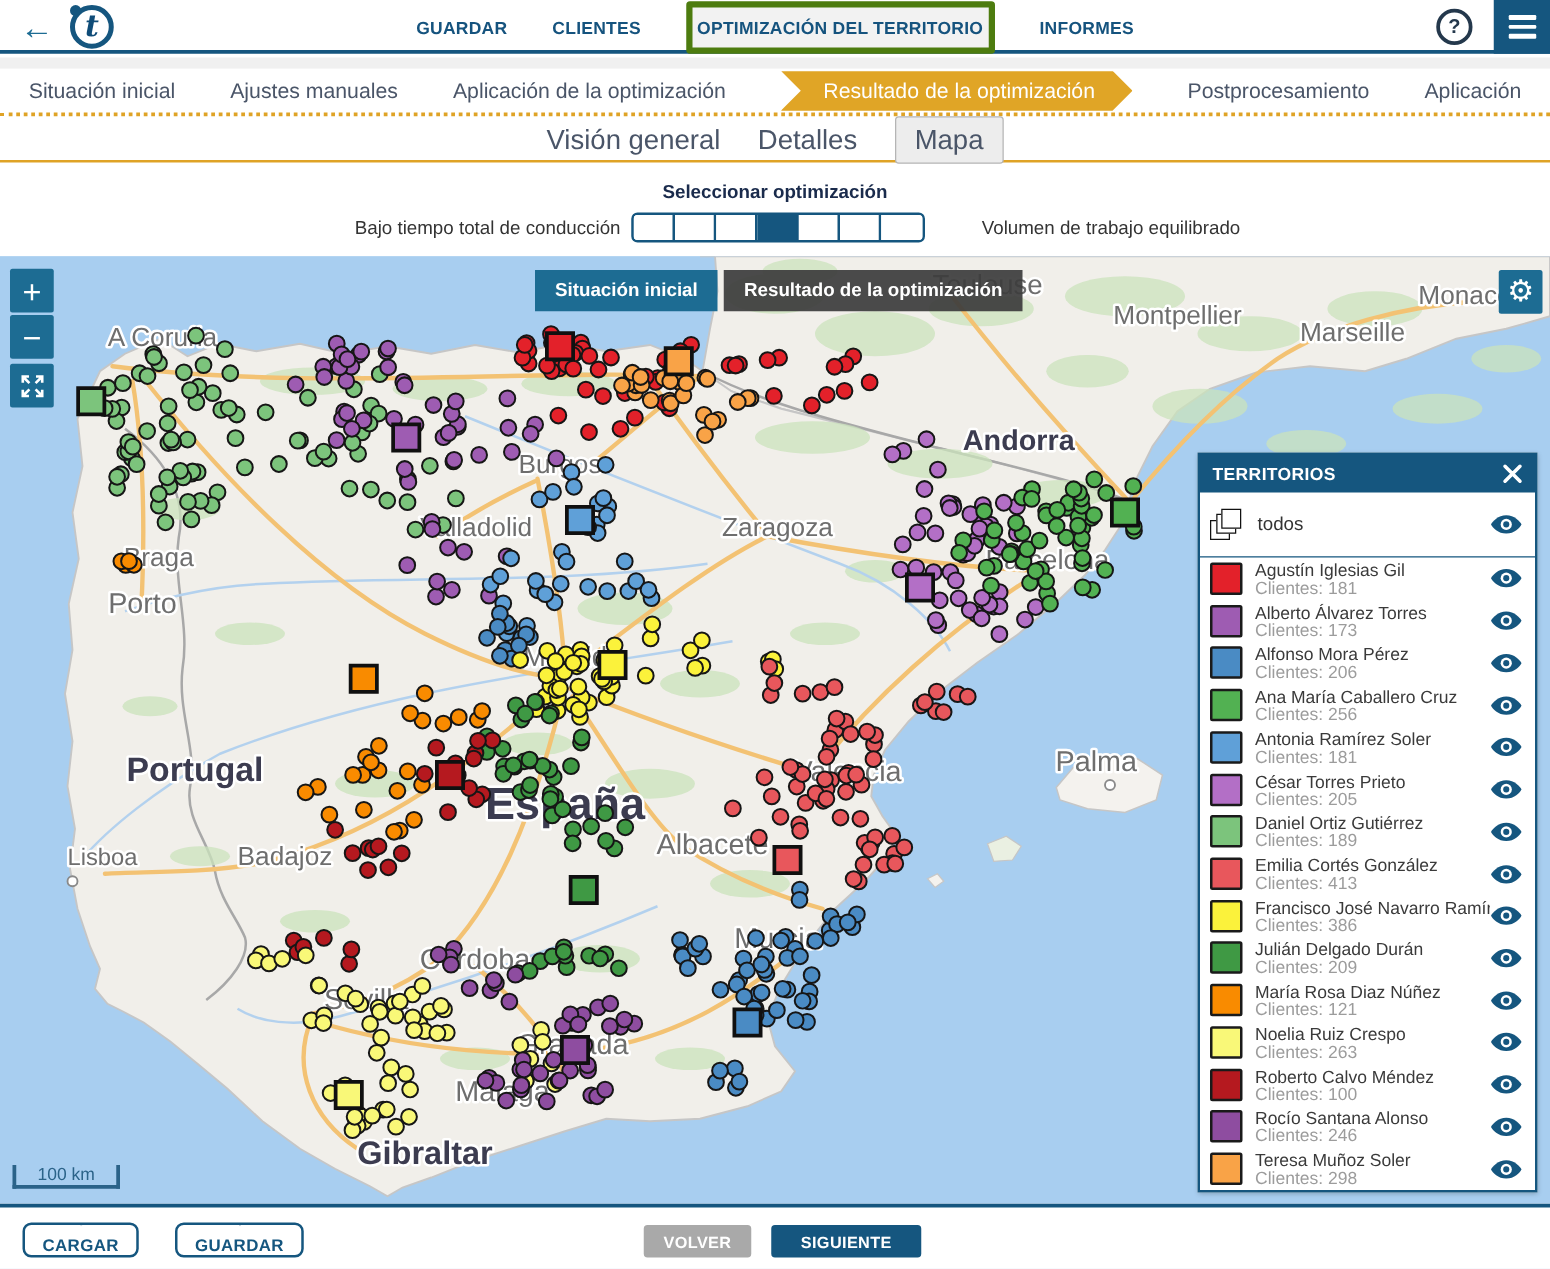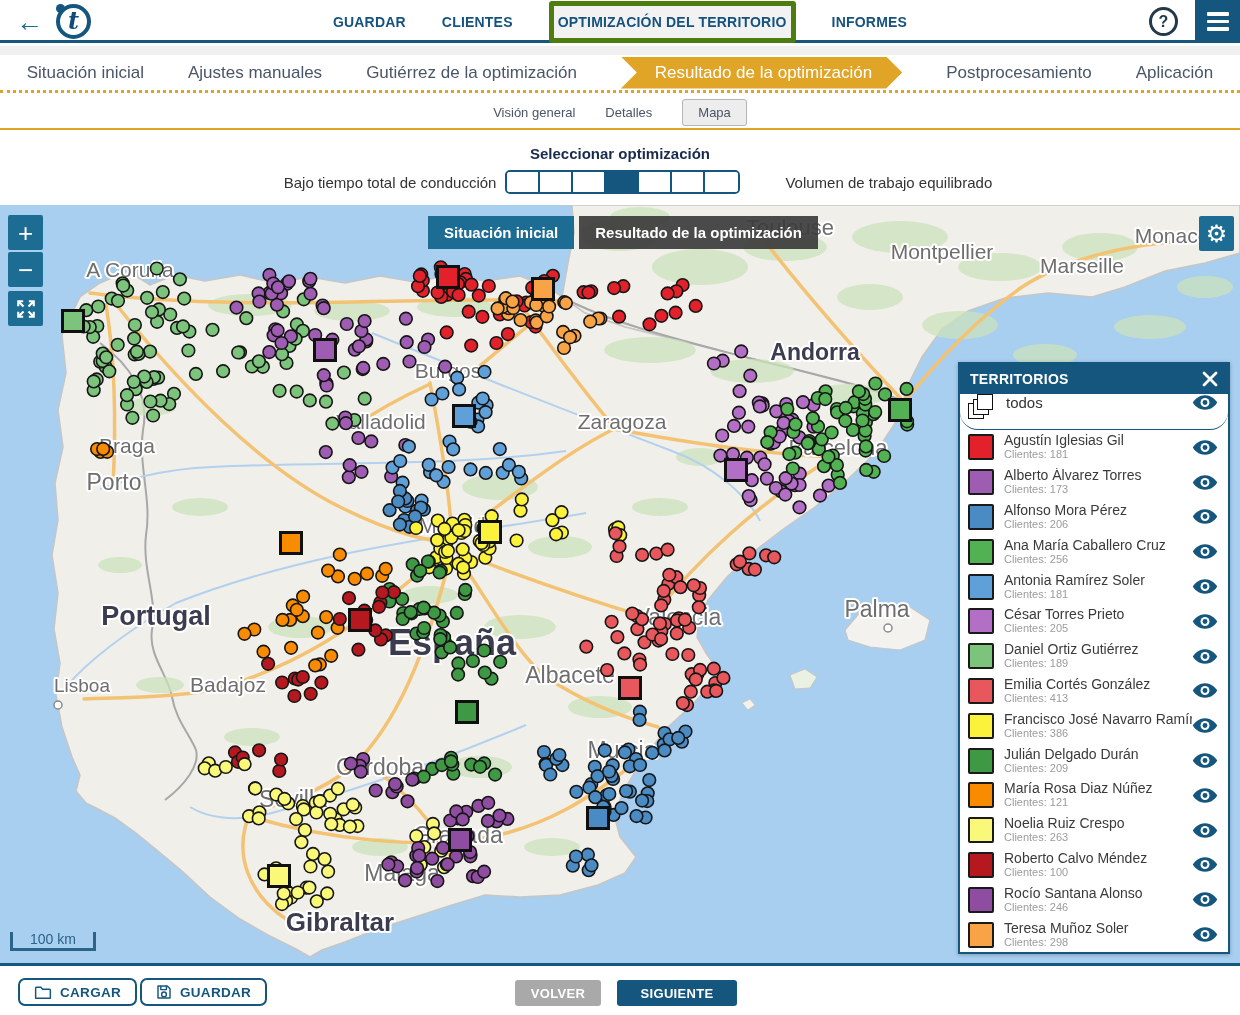--- a/index.html
+++ b/index.html
@@ -22,21 +22,21 @@
   .help-btn{position:absolute;right:62px;top:7px;width:29px;height:29px;border:3px solid #24384C;border-radius:50%;display:flex;align-items:center;justify-content:center;font-weight:bold;font-size:16px;color:#24384C;cursor:pointer;}
   .burger{position:absolute;right:0;top:0;width:45px;height:43px;background:#15567F;display:flex;flex-direction:column;align-items:center;justify-content:center;gap:4px;cursor:pointer;}
   .burger span{display:block;width:22px;height:3.5px;background:#fff;border-radius:1px;}
   .header-gap{position:absolute;top:46px;left:0;right:0;height:9px;background:#F0F0F0;}
   
   .wizard-row{position:absolute;top:55px;left:0;right:0;height:38px;background:#fff;border-bottom:3px dotted #DFA326;display:flex;align-items:center;justify-content:center;gap:44px;}
   .wz-step{font-size:17px;color:#4A5568;cursor:pointer;white-space:nowrap;}
   .wz-step.active{background:#E0A526;color:#fff;padding:6px 30px 6px 34px;clip-path:polygon(0 0,calc(100% - 16px) 0,100% 50%,calc(100% - 16px) 100%,0 100%,16px 50%);}
   
   .subtab-row{position:absolute;top:96px;left:0;right:0;height:34px;background:#fff;border-bottom:2px solid #DFA326;display:flex;align-items:center;justify-content:center;gap:30px;}
-  .subtab{font-size:13px;color:#4A5568;cursor:pointer;}
+  .subtab{font-size:22px;color:#4A5568;cursor:pointer;}
   .subtab.active{border:1px solid #B5B5B5;background:#EDEDED;border-radius:3px;padding:5px 15px;}
   
   .optimizer{position:absolute;top:132px;left:0;right:0;height:73px;background:#fff;}
   .opt-title{text-align:center;margin-top:13px;font-size:15px;font-weight:bold;color:#1A2B4C;}
   .opt-row{display:flex;justify-content:center;align-items:center;gap:9px;margin-top:8px;}
   .opt-label{font-size:15px;color:#333;margin-left:36px;}
   .slider-track{display:flex;border:2px solid #15567F;border-radius:5px;overflow:hidden;background:#fff;}
   .slider-seg{width:33px;height:20px;border-right:2px solid #15567F;background:#fff;cursor:pointer;}
   .slider-seg:last-child{border-right:none;}
   .slider-seg.selected{background:#15567F;}
@@ -48,37 +48,37 @@
   .toggle-bar{position:absolute;left:428px;top:11px;display:flex;gap:5px;}
   .map-toggle{height:33px;padding:0 16px;border:none;color:#fff;font-size:15px;font-weight:bold;font-family:"Liberation Sans", sans-serif;cursor:pointer;}
   .map-toggle.initial{background:#1D6C93;}
   .map-toggle.result{background:rgba(60,60,60,0.92);}
   .gear-btn{position:absolute;right:6px;top:11px;width:35px;height:35px;background:#1D6C93;color:#fff;border:none;border-radius:2px;font-size:24px;display:flex;align-items:center;justify-content:center;cursor:pointer;}
   .scale-ctl{position:absolute;left:10px;bottom:12px;width:86px;height:19px;border:3px solid #2B6389;border-top:none;color:#2B6389;font-size:14px;text-align:center;line-height:15px;}
   
   .territories{position:absolute;left:958px;top:157px;width:272px;height:592px;background:#fff;border:2px solid #15567F;display:flex;flex-direction:column;box-shadow:0 1px 4px rgba(0,0,0,.25);}
   .t-header{height:30px;min-height:30px;background:#15567F;color:#fff;display:flex;align-items:center;justify-content:space-between;padding:0 10px;font-size:14px;font-weight:bold;letter-spacing:.3px;}
   .t-close{width:16px;height:16px;cursor:pointer;display:flex;}
-  .t-all{height:36px;min-height:36px;border-bottom:1px solid #15567F;display:flex;padding:0 10px 0 8px;gap:12px;cursor:pointer;border-radius:18px;}
+  .t-all{height:52px;min-height:36px;border-bottom:1px solid #15567F;display:flex;align-items:center;padding:0 10px 0 8px;gap:12px;cursor:pointer;}
   .layers{position:relative;width:26px;height:26px;}
   .layers i{position:absolute;width:16px;height:16px;background:#fff;border:1.5px solid #111;}
   .layers i:nth-child(1){left:0;top:9px;}
   .layers i:nth-child(2){left:4.5px;top:4.5px;}
   .layers i:nth-child(3){left:9px;top:0;}
   .t-all-label{flex:1;font-size:15px;color:#333;}
   .t-list{flex:1;display:flex;flex-direction:column;}
   .t-row{flex:1;display:flex;align-items:center;padding:0 10px 0 8px;cursor:pointer;}
   .swatch{width:26px;height:26px;min-width:26px;border:2px solid #1A1A1A;border-radius:2px;margin-right:10px;}
   .t-text{flex:1;overflow:hidden;}
   .t-name{font-size:14px;color:#3A3A3A;line-height:15px;white-space:nowrap;}
-  .t-sub{font-size:11px;color:#9C9C9C;line-height:13px;}
+  .t-sub{font-size:14px;color:#9C9C9C;line-height:13px;}
   .eye{width:26px;height:17px;min-width:26px;cursor:pointer;}
   
   .footer{position:absolute;top:963px;left:0;right:0;height:52px;background:#fff;border-top:3px solid #15567F;}
-  .btn-outline{position:absolute;top:12px;height:28px;border:2px solid #15567F;border-radius:7px;background:#fff;color:#15567F;font-weight:bold;font-size:13.5px;font-family:"Liberation Sans", sans-serif;display:flex;align-items:center;gap:8px;padding:0 14px;cursor:pointer;letter-spacing:.3px;}
+  .btn-outline{position:absolute;top:12px;height:28px;border:2px solid #15567F;border-radius:7px;background:#fff;color:#15567F;font-weight:bold;font-size:13.5px;font-family:"Liberation Sans", sans-serif;display:flex;align-items:center;gap:8px;padding:0 14px;cursor:pointer;letter-spacing:.3px;flex-direction:column;}
   .btn-cargar{left:18px;}
   .btn-guardar{left:140px;}
   .btn-volver{position:absolute;left:515px;top:14px;width:86px;height:26px;background:#A9A9A9;border:none;border-radius:3px;color:#fff;font-weight:bold;font-size:13px;font-family:"Liberation Sans", sans-serif;cursor:default;letter-spacing:.3px;}
   .btn-siguiente{position:absolute;left:617px;top:14px;width:120px;height:26px;background:#15567F;border:none;border-radius:3px;color:#fff;font-weight:bold;font-size:13px;font-family:"Liberation Sans", sans-serif;cursor:pointer;letter-spacing:.3px;}
 </style>
 </head>
 <body>
 
 <div class="top-header">
   <span class="back-arrow">←</span>
@@ -97,21 +97,21 @@
       <span></span>
       <span></span>
       <span></span>
     </div>
 </div>
 <div class="header-gap"></div>
 
 <div class="wizard-row" id="wizard-steps">
     <span class="wz-step">Situación inicial</span>
     <span class="wz-step">Ajustes manuales</span>
-    <span class="wz-step">Gutiérrez de la optimización</span>
+    <span class="wz-step">Aplicación de la optimización</span>
     <span class="wz-step active">Resultado de la optimización</span>
     <span class="wz-step">Postprocesamiento</span>
     <span class="wz-step">Aplicación</span>
   </div>
 
 <div class="subtab-row" id="subtab-items">
     <span class="subtab">Visión general</span>
     <span class="subtab">Detalles</span>
     <span class="subtab active">Mapa</span>
   </div>

